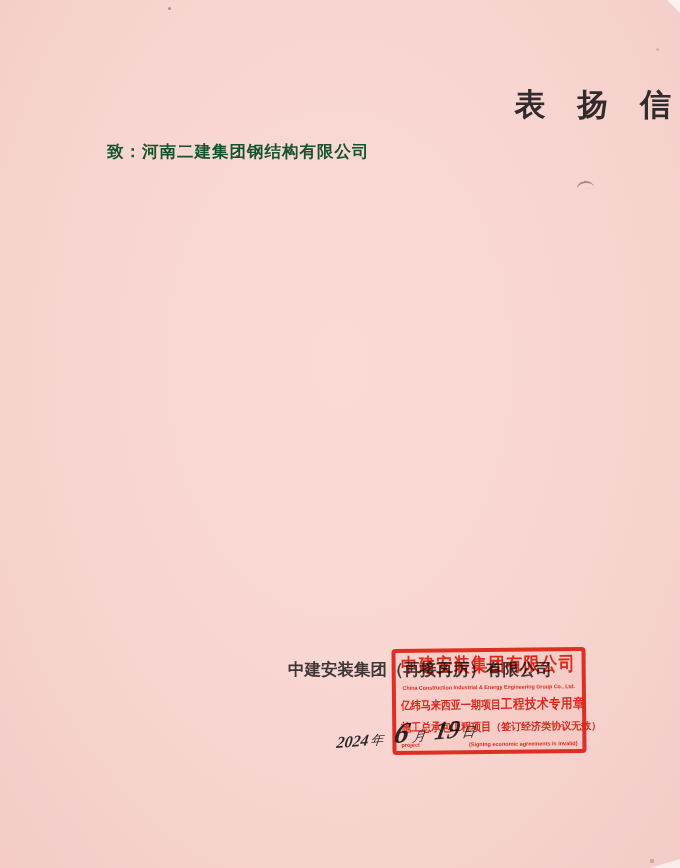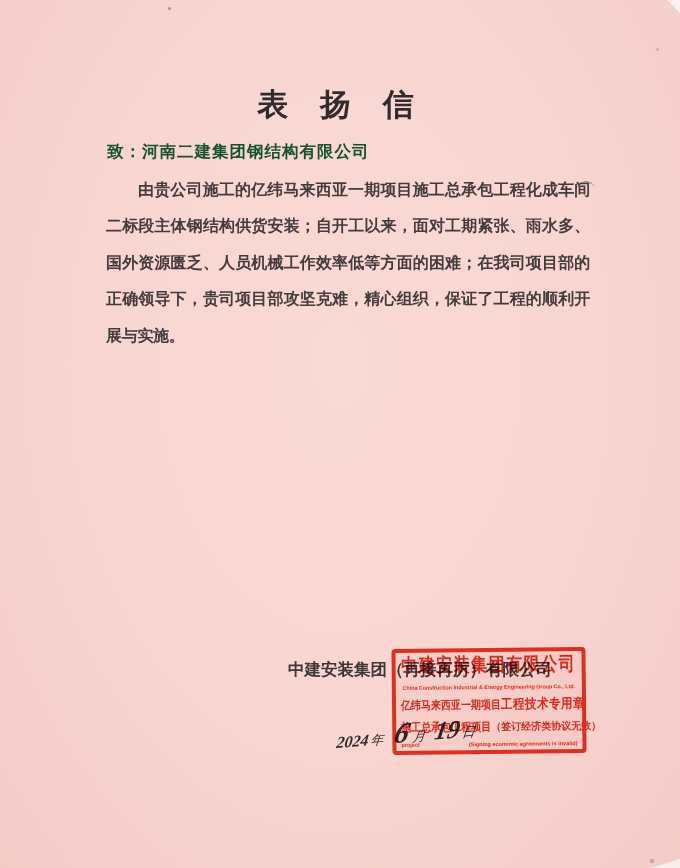--- a/index.html
+++ b/index.html
@@ -5,21 +5,21 @@
   html, body { margin: 0; padding: 0; }
   body {
     width: 680px; height: 868px;
     position: relative; overflow: hidden;
     background: radial-gradient(ellipse at 50% 42%, #fadad5 0%, #f8d5d0 55%, #f3ccc8 100%);
     font-family: "Liberation Serif", "DejaVu Serif", serif;
   }
 
   .letter-title {
     position: absolute; top: 84px; left: 0; width: 100%;
-    text-align: center;
+    text-align: right;
     font-size: 31px; font-weight: 700; color: #322b2d;
     letter-spacing: 9px; word-spacing: 6px;
   }
 
   .salutation {
     position: absolute; left: 107px; top: 141px;
     font-size: 16.5px; font-weight: 600; color: #14532d;
     letter-spacing: 1px; white-space: nowrap;
   }
 
@@ -105,21 +105,20 @@
   .speck-3 { left: 650px; top: 859px; width: 4px; height: 4px; background: #b9a09b; opacity: .8; border-radius: 1px; }
 </style>
 </head>
 <body>
 
 <div class="letter-title">表 扬 信</div>
 
 <div class="salutation">致：河南二建集团钢结构有限公司</div>
 
 <div class="body-text">
-  <p>由贵公司施工的亿纬马来西亚一期项目施工总承包工程化成车间二标段主体钢结构供货安装；自开工以来，面对工期紧张、雨水多、国外资源匮乏、人员机械工作效率低等方面的困难；在我司项目部的正确领导下，贵司项目部攻坚克难，精心组织，保证了工程的顺利开展与实施。</p>
 </div>
 
 <div class="signature-block">
   <div>中建安装集团（再接再厉）有限公司</div>
 </div>
 
 <div class="handwritten-date">
   <span class="hw hw-year">2024</span><span class="hw hw-label">年</span><span class="hw hw-month">6</span><span class="hw hw-label">月</span><span class="hw hw-day">19</span><span class="hw hw-label">日</span>
 </div>
 

